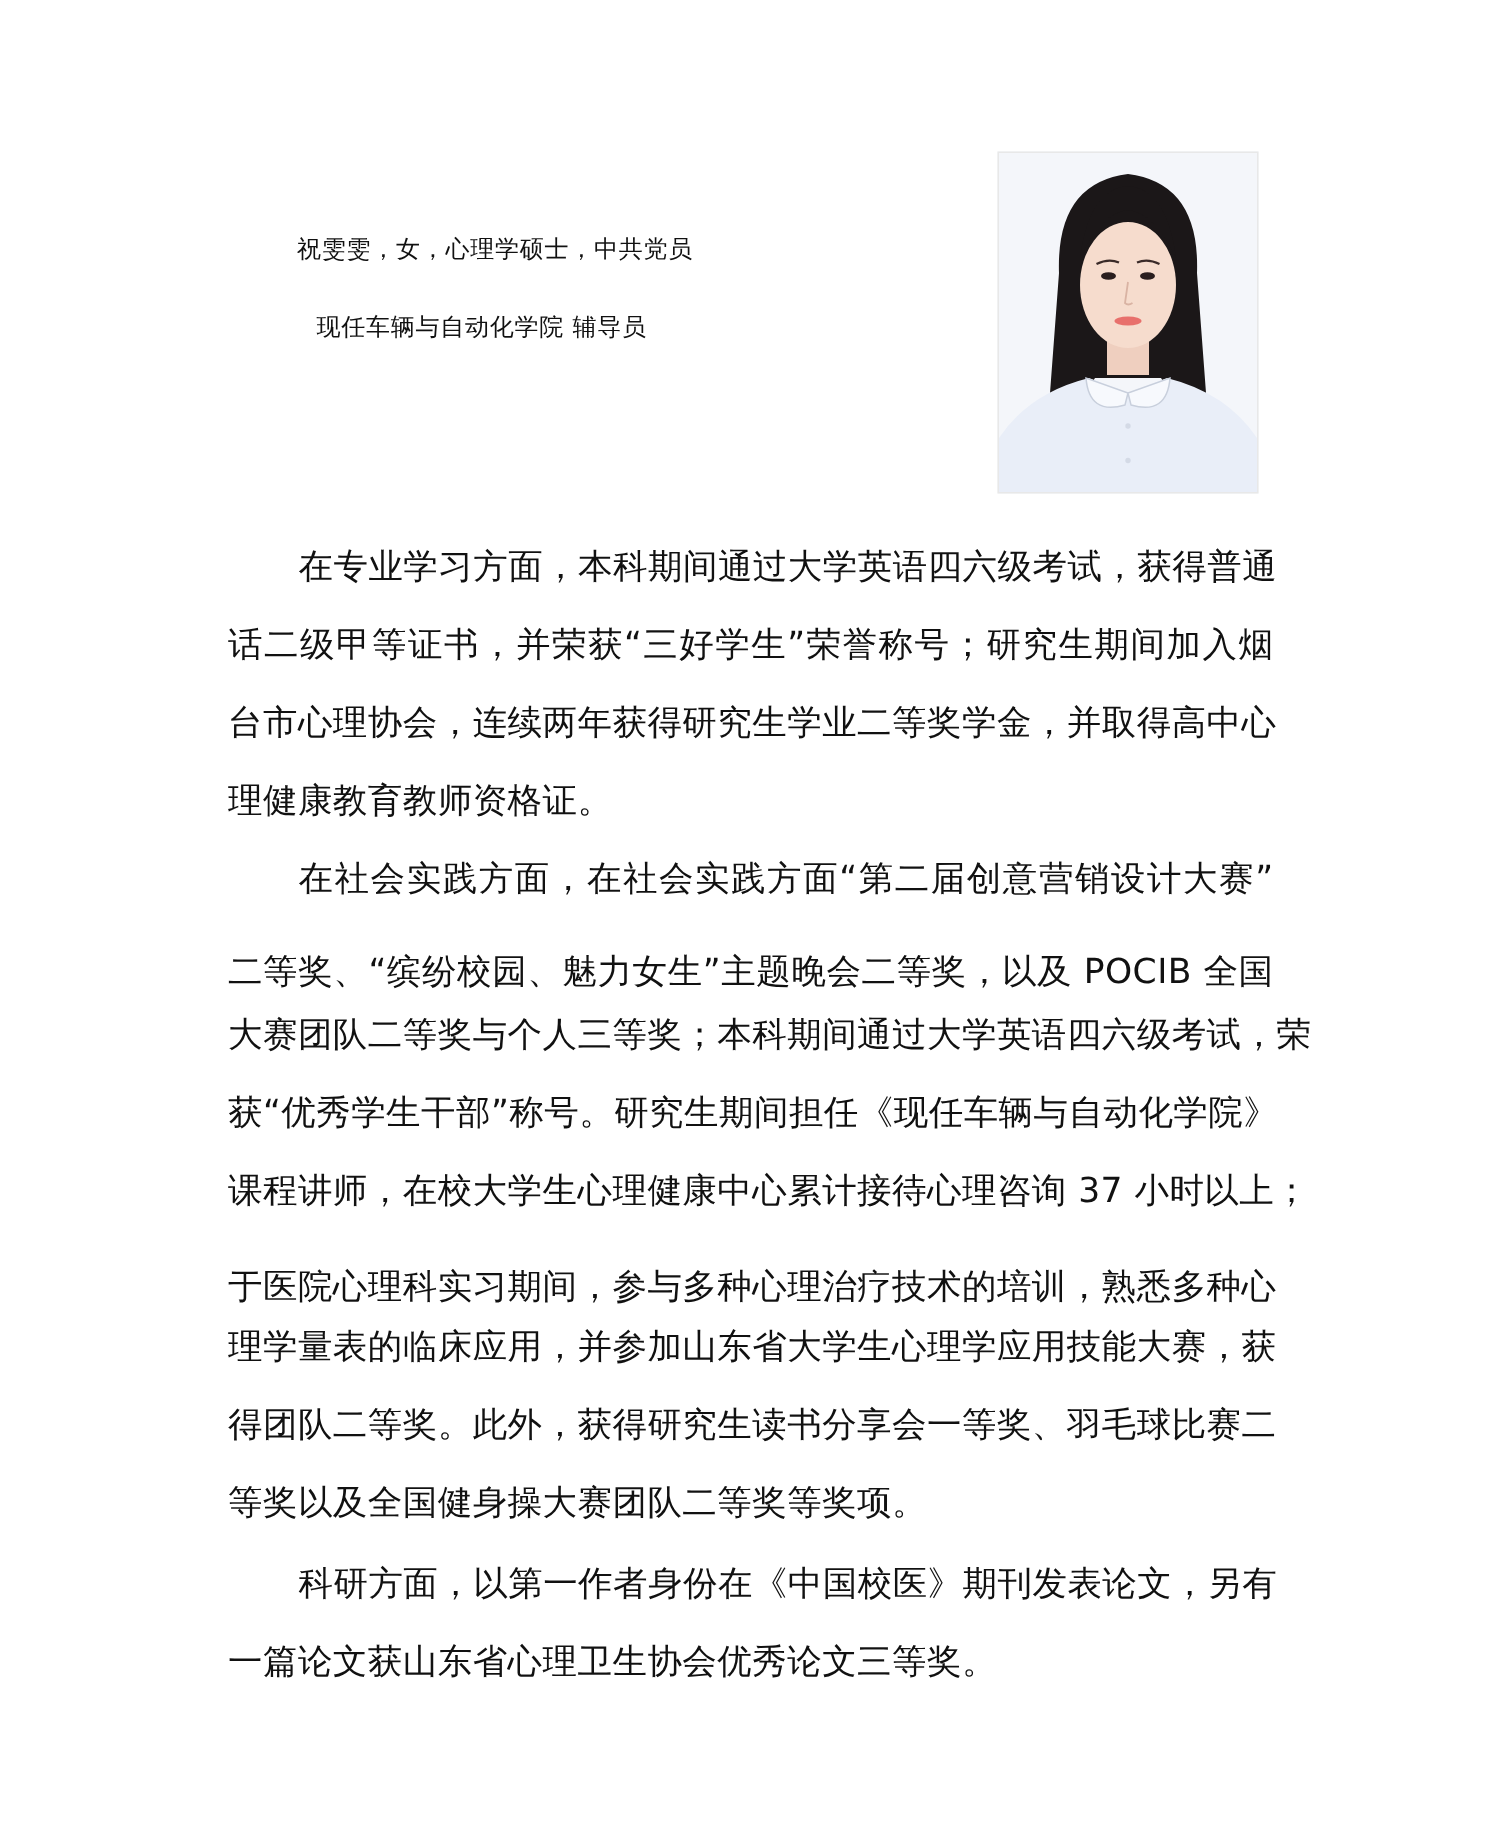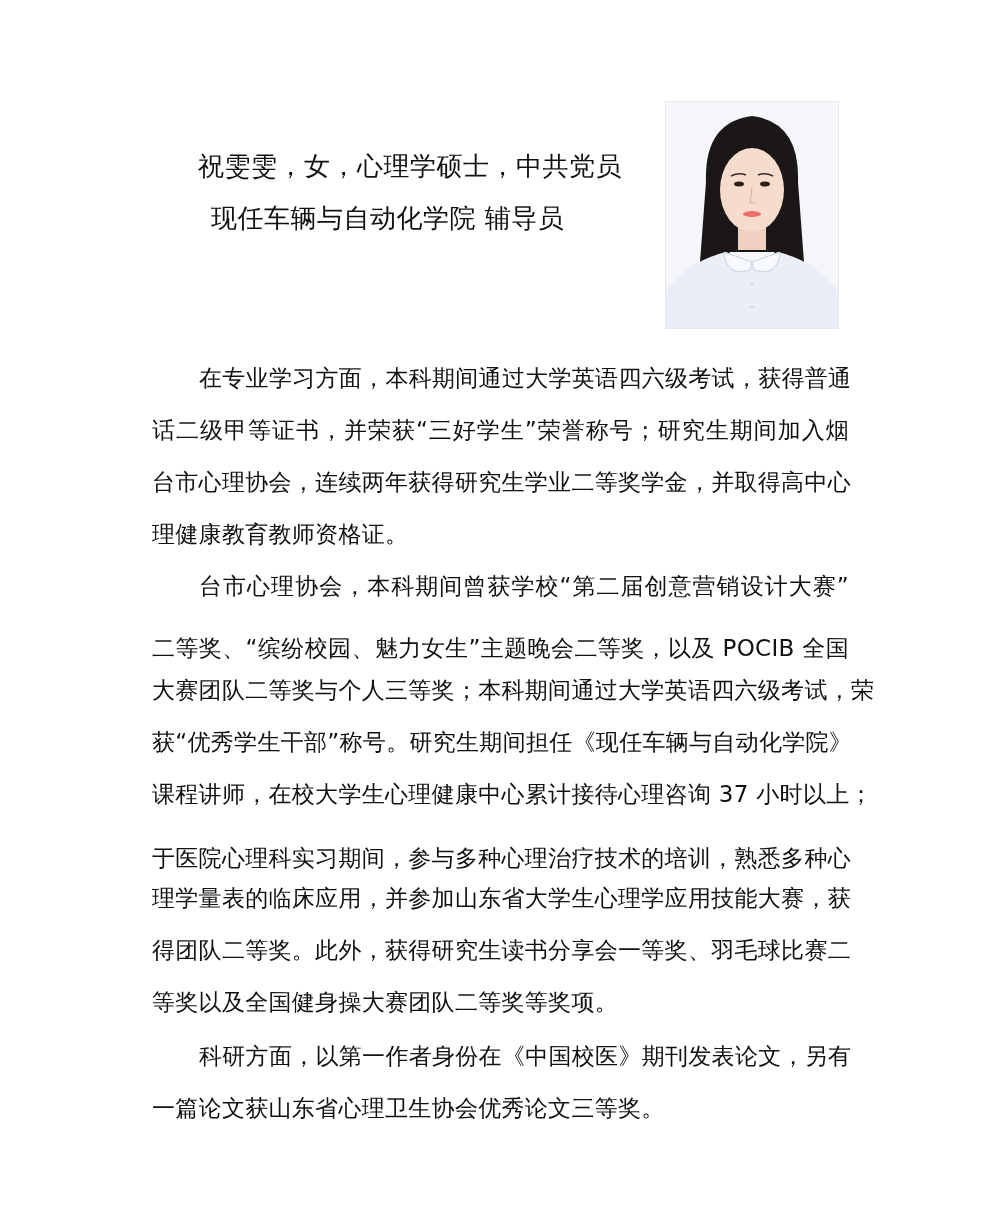--- a/index.html
+++ b/index.html
@@ -1,18 +1,18 @@
 <!DOCTYPE html>
 <html><head>
 <meta charset="utf-8">
 <style>
   html, body { margin: 0; padding: 0; background: #ffffff; }
   body { width: 1000px; height: 1221px; position: relative; overflow: hidden;
          font-family: "DejaVu Sans", "Liberation Sans", sans-serif; color: #111; }
-  .header-line { position: absolute; left: 198px; font-size: 26px; line-height: 30px; white-space: nowrap; letter-spacing: 0.5px; text-align: right; }
+  .header-line { position: absolute; left: 198px; font-size: 16px; line-height: 30px; white-space: nowrap; letter-spacing: 0.5px; text-align: right; }
   .photo { position: absolute; left: 665px; top: 101px; width: 172px; height: 226px; overflow: hidden;
            background: #f3f5f9; border: 1px solid #e8e8e8; }
   .line { position: absolute; left: 152px; width: 697px; font-size: 23px; line-height: 30px;
           white-space: nowrap; text-align: justify; text-align-last: justify; letter-spacing: 0.3px; }
   .line.indent { left: 199px; width: 650px; }
   .line.last { text-align-last: left; }
 </style>
 </head>
 <body>
 
@@ -53,21 +53,21 @@
 </div>
 
 <div>
   <div class="line indent" style="top:363px;">在专业学习方面，本科期间通过大学英语四六级考试，获得普通</div>
   <div class="line" style="top:415px;">话二级甲等证书，并荣获“三好学生”荣誉称号；研究生期间加入烟</div>
   <div class="line" style="top:467px;">台市心理协会，连续两年获得研究生学业二等奖学金，并取得高中心</div>
   <div class="line last" style="top:519px;">理健康教育教师资格证。</div>
 </div>
 
 <div>
-  <div class="line indent" style="top:571px;">台市心理协会，本科期间曾获学校“第二届创意营销设计大赛”</div>
+  <div class="line indent" style="top:571px;">在社会实践方面，在社会实践方面“第二届创意营销设计大赛”</div>
   <div class="line" style="top:633px;">二等奖、“缤纷校园、魅力女生”主题晚会二等奖，以及 POCIB 全国</div>
   <div class="line" style="top:675px;">大赛团队二等奖与个人三等奖；本科期间通过大学英语四六级考试，荣</div>
   <div class="line" style="top:727px;">获“优秀学生干部”称号。研究生期间担任《现任车辆与自动化学院》</div>
   <div class="line" style="top:779px;">课程讲师，在校大学生心理健康中心累计接待心理咨询 37 小时以上；</div>
   <div class="line" style="top:831px;margin-top:12px;">于医院心理科实习期间，参与多种心理治疗技术的培训，熟悉多种心</div>
   <div class="line" style="top:883px;">理学量表的临床应用，并参加山东省大学生心理学应用技能大赛，获</div>
   <div class="line" style="top:935px;">得团队二等奖。此外，获得研究生读书分享会一等奖、羽毛球比赛二</div>
   <div class="line last" style="top:987px;">等奖以及全国健身操大赛团队二等奖等奖项。</div>
 </div>
 

